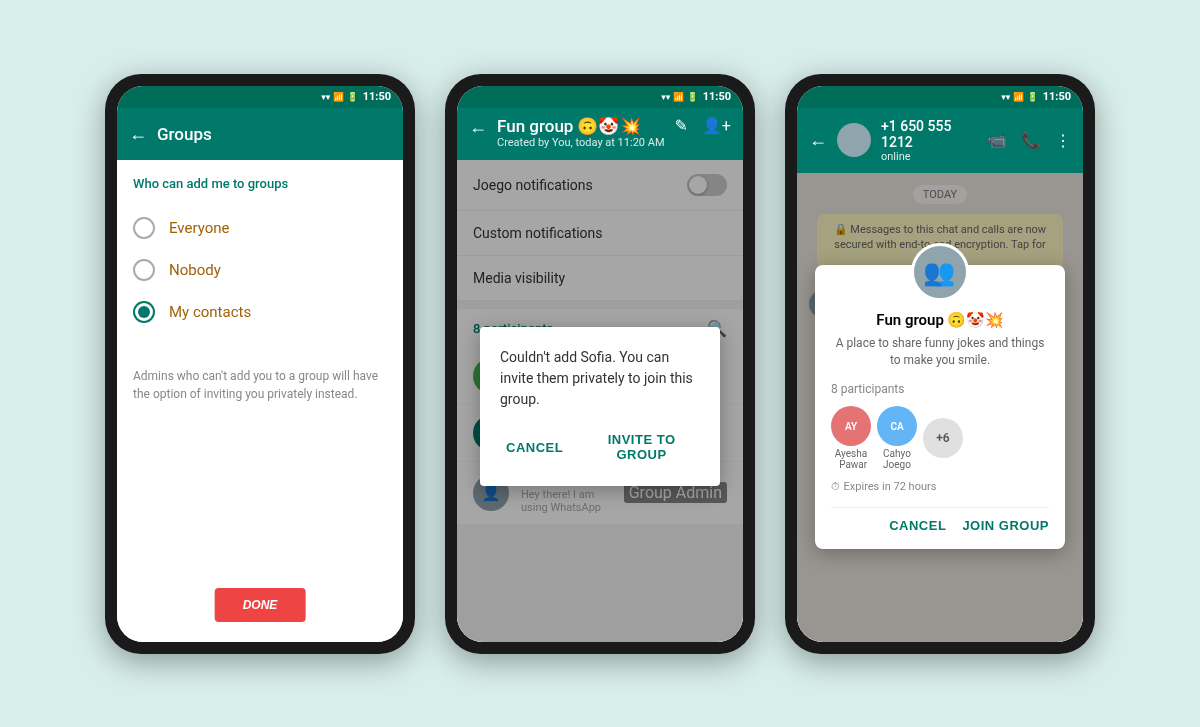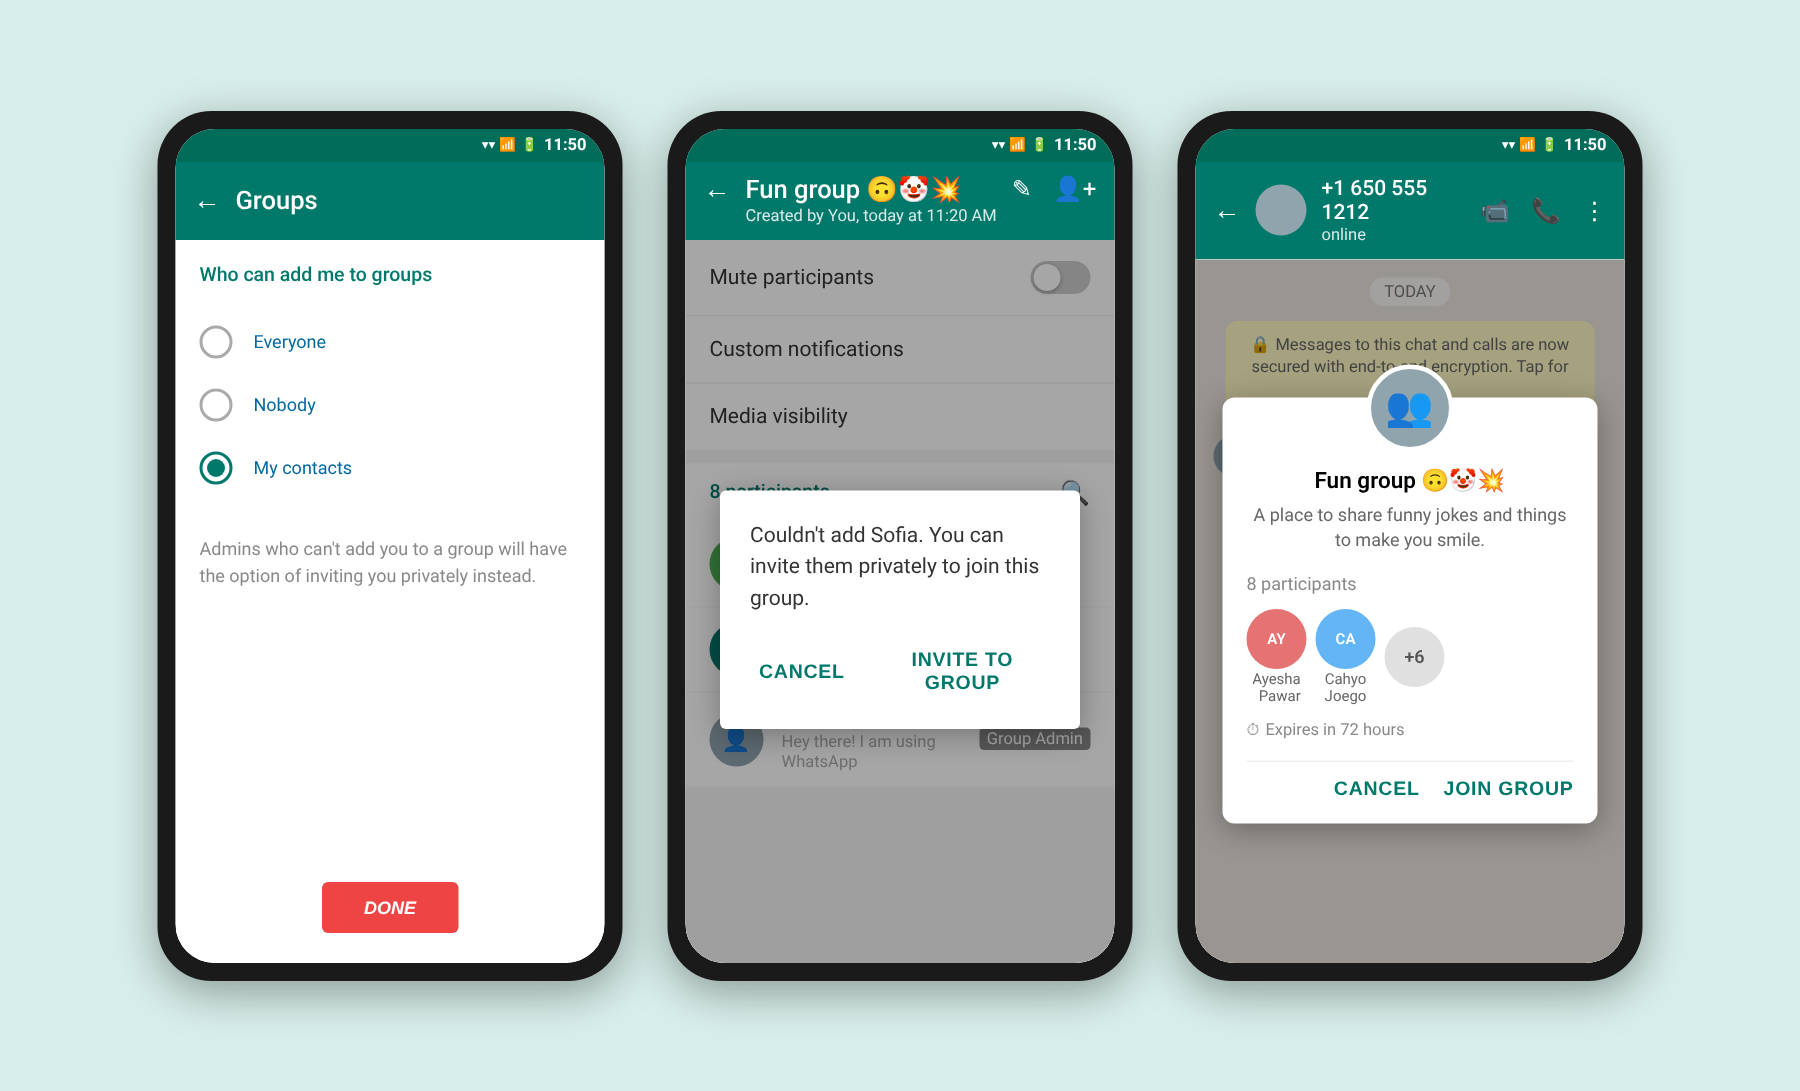--- a/index.html
+++ b/index.html
@@ -136,27 +136,27 @@
     .radio-circle.selected {
       border-color: #00796b;
     }
     .radio-dot {
       width: 12px;
       height: 12px;
       border-radius: 50%;
       background: #00796b;
     }
     .radio-label {
-      font-size: 12px;
-      color: #0369a1;
+      font-size: 15px;
+      color: #a16207;
     }
     .groups-hint {
       font-size: 12px;
       color: #888;
-      margin-top: 24px;
+      margin-top: 34px;
       line-height: 1.5;
     }
     .done-btn {
       background: #ef4444;
       color: white;
       border: none;
       border-radius: 4px;
       padding: 10px 28px;
       font-size: 12px;
       font-weight: 600;
@@ -233,21 +233,21 @@
       display: flex;
       align-items: center;
       justify-content: center;
       font-size: 16px;
       flex-shrink: 0;
     }
     .participant-avatar.green { background: #4caf50; }
     .participant-avatar.teal { background: #00796b; }
     .participant-name { font-size: 14px; color: #333; }
     .badge-admin {
-      font-size: 11px;
+      font-size: 16px;
       color: white;
       background: #888;
       border-radius: 3px;
       padding: 1px 5px;
       text-align: right;
     }
     
     .dialog-overlay {
       position: absolute;
       top: 0; left: 0; right: 0; bottom: 0;
@@ -562,21 +562,21 @@
         </div>
         <div class="app-bar-icons">
           <span class="app-bar-icon">✎</span>
           <span class="app-bar-icon">👤+</span>
         </div>
       </div>
 
       <div class="screen-content">
         <div class="group-info-content">
           <div class="setting-row">
-            <span class="setting-label">Mute participants</span>
+            <span class="setting-label">Joego notifications</span>
             <div class="toggle">
               <div class="toggle-knob"></div>
             </div>
           </div>
           <div class="setting-row">
             <span class="setting-label">Custom notifications</span>
           </div>
           <div class="setting-row">
             <span class="setting-label">Media visibility</span>
           </div>

